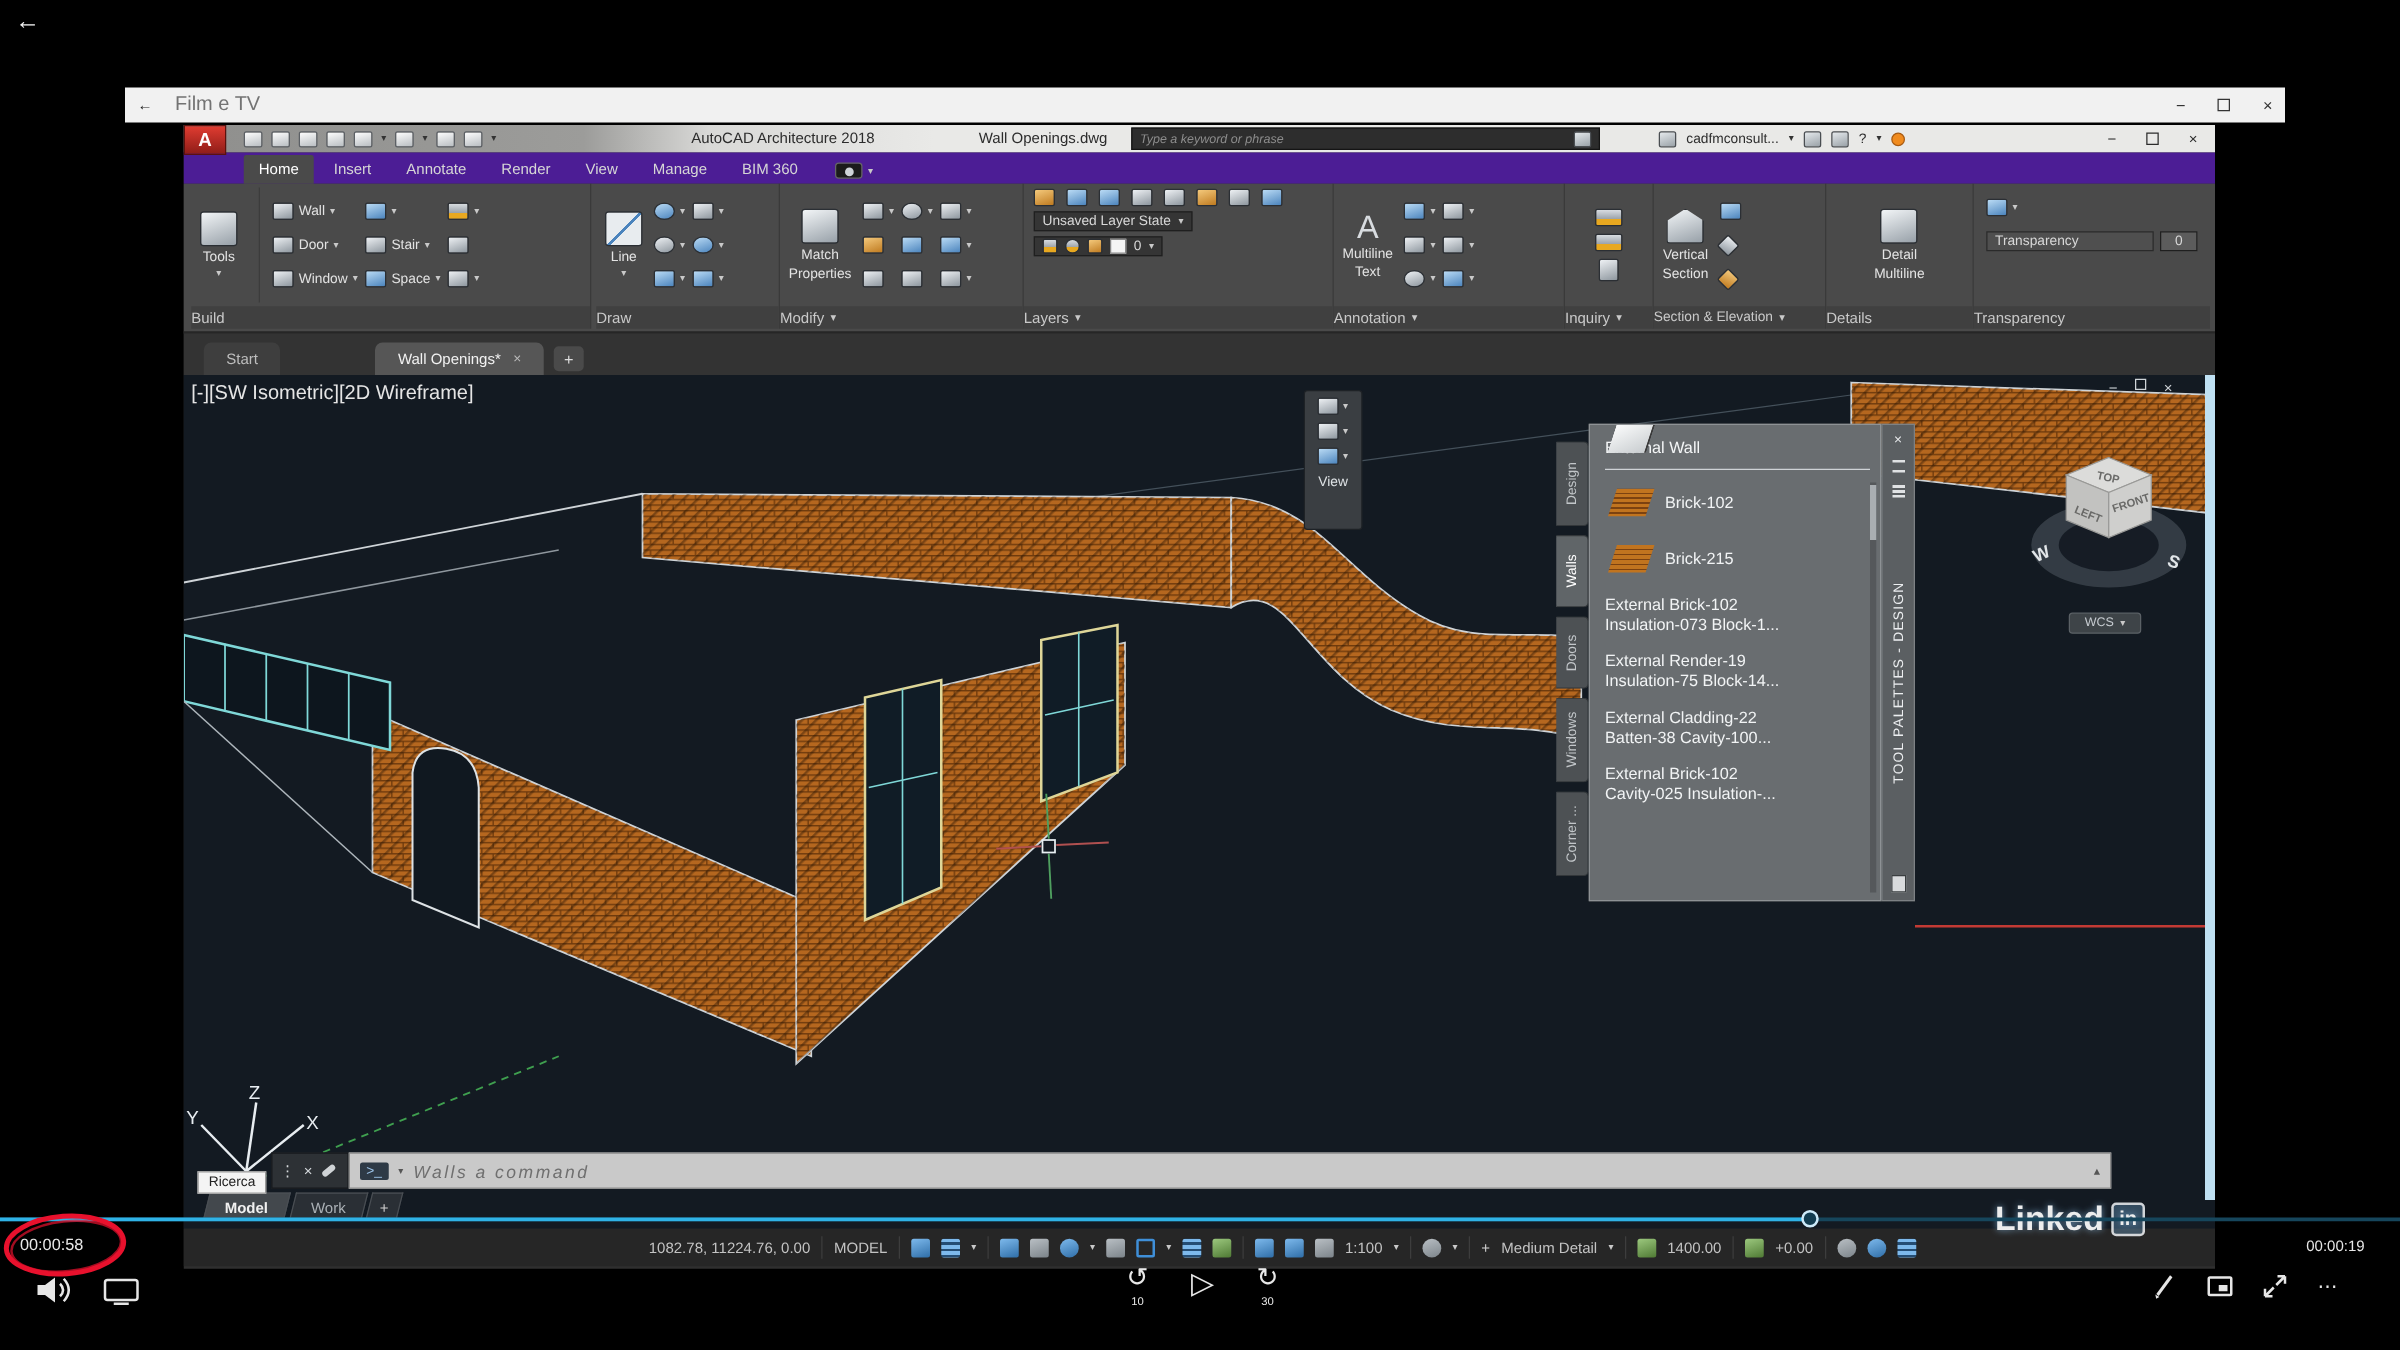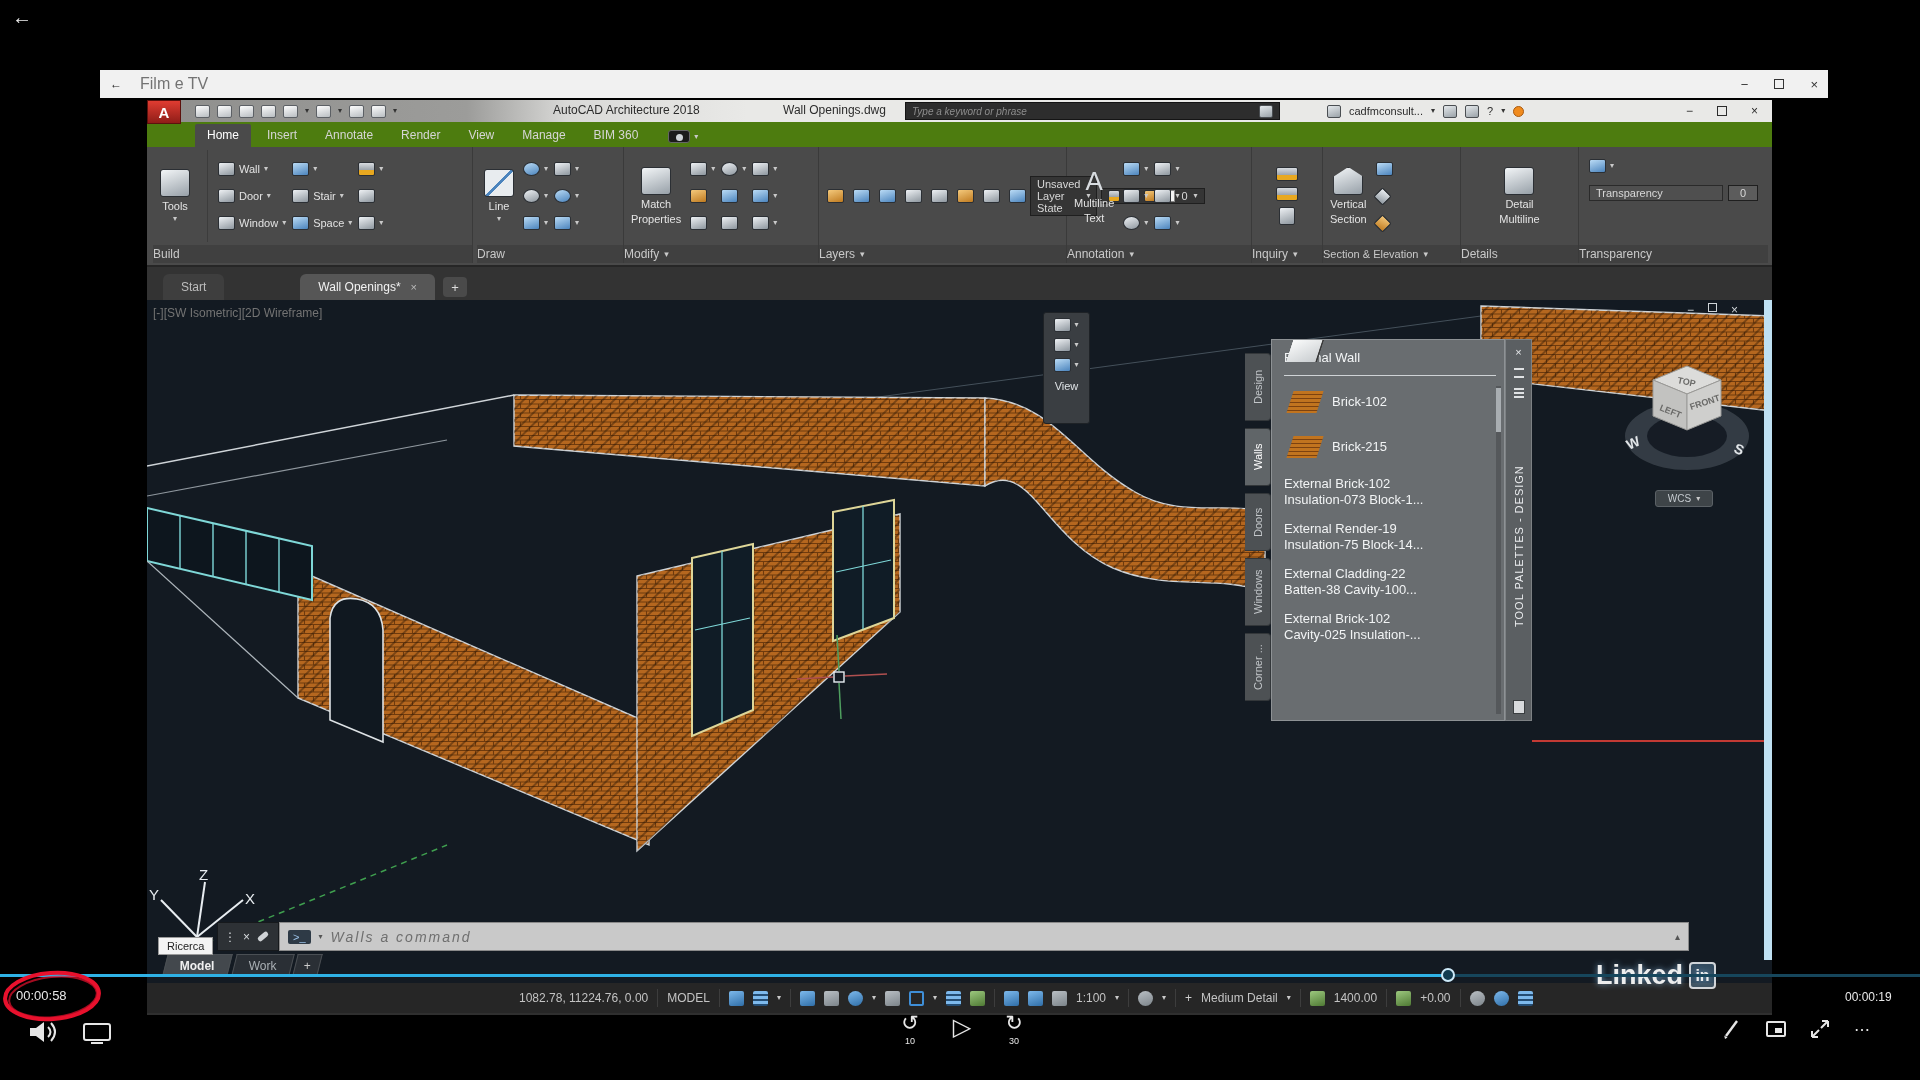--- a/index.html
+++ b/index.html
@@ -27,21 +27,21 @@
 .tb-text{top:3px;font-size:12px;color:#2c2c2c;white-space:nowrap}
 .searchbox{left:758px;top:2px;width:375px;height:18px;background:#2d2d2d;border:1px solid #141414;
   display:flex;align-items:center;gap:6px;padding:0 6px}
 .searchbox .ph{color:#8d8d8d;font-style:italic;font-size:10px;flex:1}
 .tb-ico{width:14px;height:13px;background:linear-gradient(160deg,#e5e9ec,#9aa2a8);border-radius:2px;border:1px solid #4a4e52}
 .tb-cluster{left:1180px;top:2px;height:18px;display:flex;align-items:center;gap:8px;font-size:11px;color:#2c2c2c}
 .orange-dot{width:11px;height:11px;border-radius:50%;background:#f08b1e;border:1px solid #a85a10}
 .capbtns{right:4px;top:0;height:22px;display:flex;align-items:center;gap:24px;color:#2c2c2c;
   font-size:12px;padding:0 10px}
 
-.tabrow{left:0;top:22px;width:1625px;height:25px;background:#4d7c0f;display:flex;align-items:flex-end;
+.tabrow{left:0;top:22px;width:1625px;height:25px;background:#4c1d95;display:flex;align-items:flex-end;
   padding-left:48px;gap:4px}
 .rtab{padding:4px 12px 5px;font-size:12px;color:#d6d6d6}
 .rtab.active{background:#4a4a4a;color:#fff;border-radius:2px 2px 0 0}
 .camtab{margin-left:14px;margin-bottom:4px;display:flex;align-items:center;gap:4px}
 .camico{width:22px;height:13px;background:#1b1b1b;border:1px solid #666;border-radius:3px;position:relative}
 .camico::after{content:"";position:absolute;left:7px;top:3px;width:7px;height:7px;border-radius:50%;background:#cfd4d8}
 .ribbon{left:0;top:47px;width:1625px;height:120px;background:#4a4a4a;border-bottom:2px solid #262626}
 .panel{position:absolute;top:0;height:116px;border-right:1px solid #3a3a3a}
 .plabel{position:absolute;left:0;right:0;bottom:0;height:18px;background:#404040;color:#c9c9c9;
   font-size:12px;display:flex;align-items:center;justify-content:flex-start;gap:5px}
@@ -67,21 +67,21 @@
 .ftabs{left:0;top:167px;width:1625px;height:33px;background:#333;display:flex;align-items:flex-end;
   padding-left:16px;gap:8px}
 .ftab{height:26px;padding:0 18px;display:flex;align-items:center;gap:10px;font-size:12px;
   border-radius:6px 6px 0 0}
 .ftab.inact{background:#3e3e3e;color:#bdbdbd}
 .ftab.act{background:#565656;color:#f2f2f2}
 .addtab{width:24px;height:20px;margin-bottom:3px;background:#4a4a4a;border-radius:4px;color:#ddd;
   display:flex;align-items:center;justify-content:center;font-size:13px}
 
 .vport{left:0;top:200px;width:1625px;height:683px;background:#131a22;overflow:hidden}
-.vplabel{left:6px;top:6px;font-size:12px;color:#737373;z-index:4}
+.vplabel{left:6px;top:6px;font-size:16px;color:#e5e5e5;z-index:4}
 .vwinbtns{left:1540px;top:3px;display:flex;gap:14px;color:#cfd4d8;font-size:12px;z-index:4}
 .scrollstrip{left:1617px;top:0;width:8px;height:660px;background:#bfe0f2;z-index:3}
 
 .vtool{left:896px;top:12px;width:47px;height:112px;background:#3a3e42;border:1px solid #1e2226;
   border-radius:3px;z-index:4;display:flex;flex-direction:column;align-items:center;padding:5px 0;gap:6px;color:#dfe3e6}
 .vtool .trow{display:flex;align-items:center;gap:3px}
 .vtlabel{font-size:11px;margin-top:2px}
 
 .palette{left:1098px;top:39px;width:287px;height:382px;z-index:5}
 .pal-tabs{position:absolute;left:0;top:14px;width:26px;display:flex;flex-direction:column;gap:7px}
@@ -392,21 +392,21 @@
                 </div>
             </div>
           </div>
           <div class="plabel">
               <span>Modify</span>
               <span class="ddl">▾</span>
             </div>
         </div>
 
         <div class="panel" style="left:672px;width:248px">
-          <div class="pbody" style="flex-direction:row;align-items:center;gap:4px;padding:4px 8px">
+          <div class="pbody" style="flex-direction:column;align-items:flex-start;gap:4px;padding:4px 8px">
             <div style="display:flex;gap:9px;align-items:center">
               <span class="mi o"></span>
               <span class="mi b"></span>
               <span class="mi b"></span>
               <span class="mi"></span>
               <span class="mi"></span>
               <span class="mi o"></span>
               <span class="mi"></span>
               <span class="mi b"></span>
             </div>

